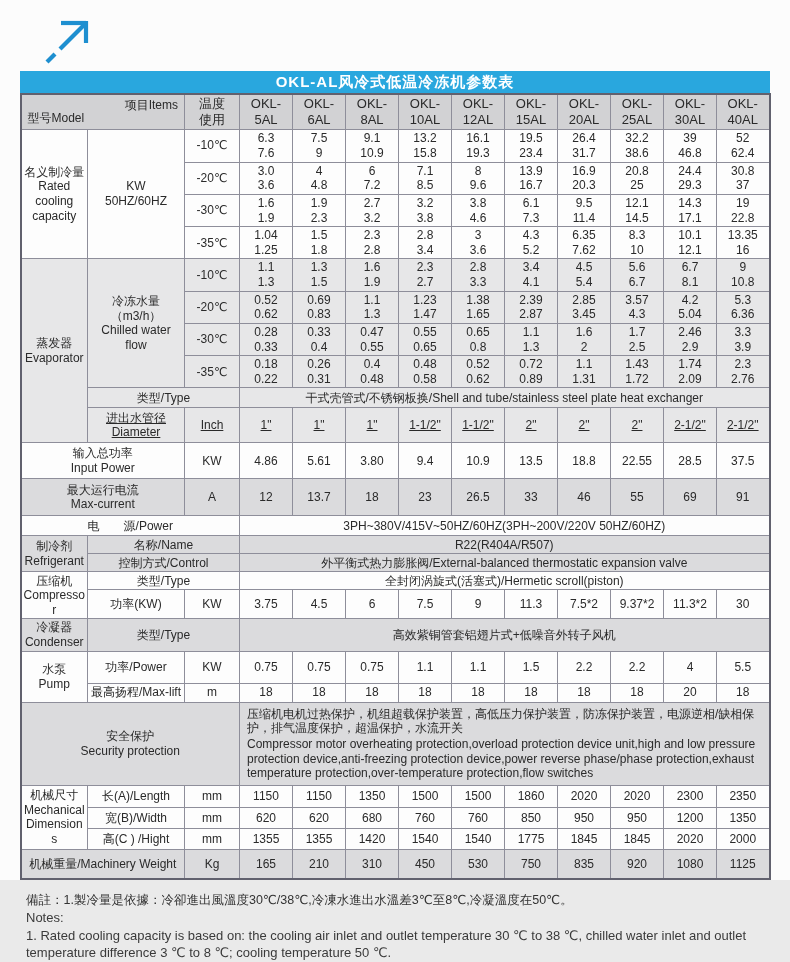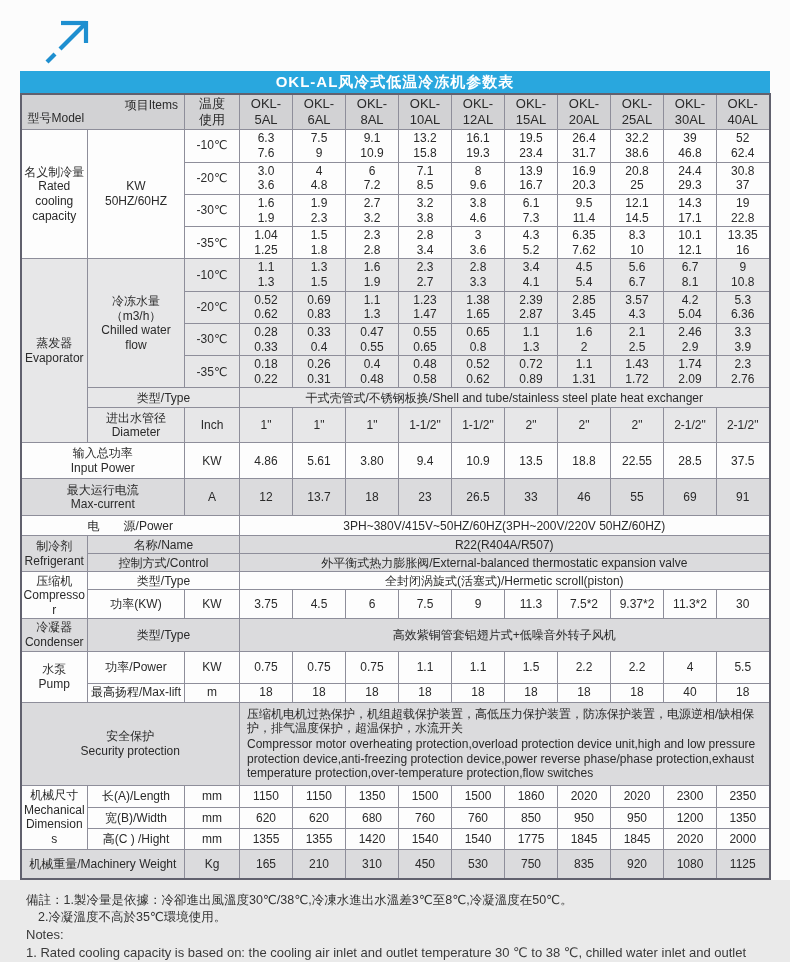--- a/index.html
+++ b/index.html
@@ -429,21 +429,21 @@
         </td>
         <td>
           <div>1.1</div>
           <div>1.3</div>
         </td>
         <td>
           <div>1.6</div>
           <div>2</div>
         </td>
         <td>
-          <div>2.1</div>
+          <div>1.7</div>
           <div>2.5</div>
         </td>
         <td>
           <div>2.46</div>
           <div>2.9</div>
         </td>
         <td>
           <div>3.3</div>
           <div>3.9</div>
         </td>
@@ -494,21 +494,21 @@
         </td>
       </tr>
       <tr class="slg" style="height: 20px;">
         <td colspan="2">
           <div>类型/Type</div>
         </td>
         <td colspan="10">
           <div>干式壳管式/不锈钢板换/Shell and tube/stainless steel plate heat exchanger</div>
         </td>
       </tr>
-      <tr class="slg" style="height: 35px;">
+      <tr class="slg" style="height: 35px; text-decoration: underline;">
         <td>
           <div>进出水管径</div>
           <div>Diameter</div>
         </td>
         <td>
           <div>Inch</div>
         </td>
         <td>
           <div>1"</div>
         </td>
@@ -775,21 +775,21 @@
         <td>
           <div>18</div>
         </td>
         <td>
           <div>18</div>
         </td>
         <td>
           <div>18</div>
         </td>
         <td>
-          <div>40</div>
+          <div>20</div>
         </td>
         <td>
           <div>18</div>
         </td>
       </tr>
       <tr class="sg" style="height: 76px;">
         <td colspan="3">
           <div>安全保护</div>
           <div>Security protection</div>
         </td>
@@ -952,16 +952,15 @@
         </td>
         <td>
           <div>1125</div>
         </td>
       </tr>
     </tbody>
 </table>
 
 <div class="notes">
   <div>備註：1.製冷量是依據：冷卻進出風溫度30℃/38℃,冷凍水進出水溫差3℃至8℃,冷凝溫度在50℃。</div>
-  <div class="ind">2.冷凝溫度不高於35℃環境使用。</div>
   <div class="en">Notes:</div>
   <div class="en">1. Rated cooling capacity is based on: the cooling air inlet and outlet temperature 30 ℃ to 38 ℃, chilled water inlet and outlet temperature difference 3 ℃ to 8 ℃; cooling temperature 50 ℃.</div>
 </div>
 
 </body></html>

